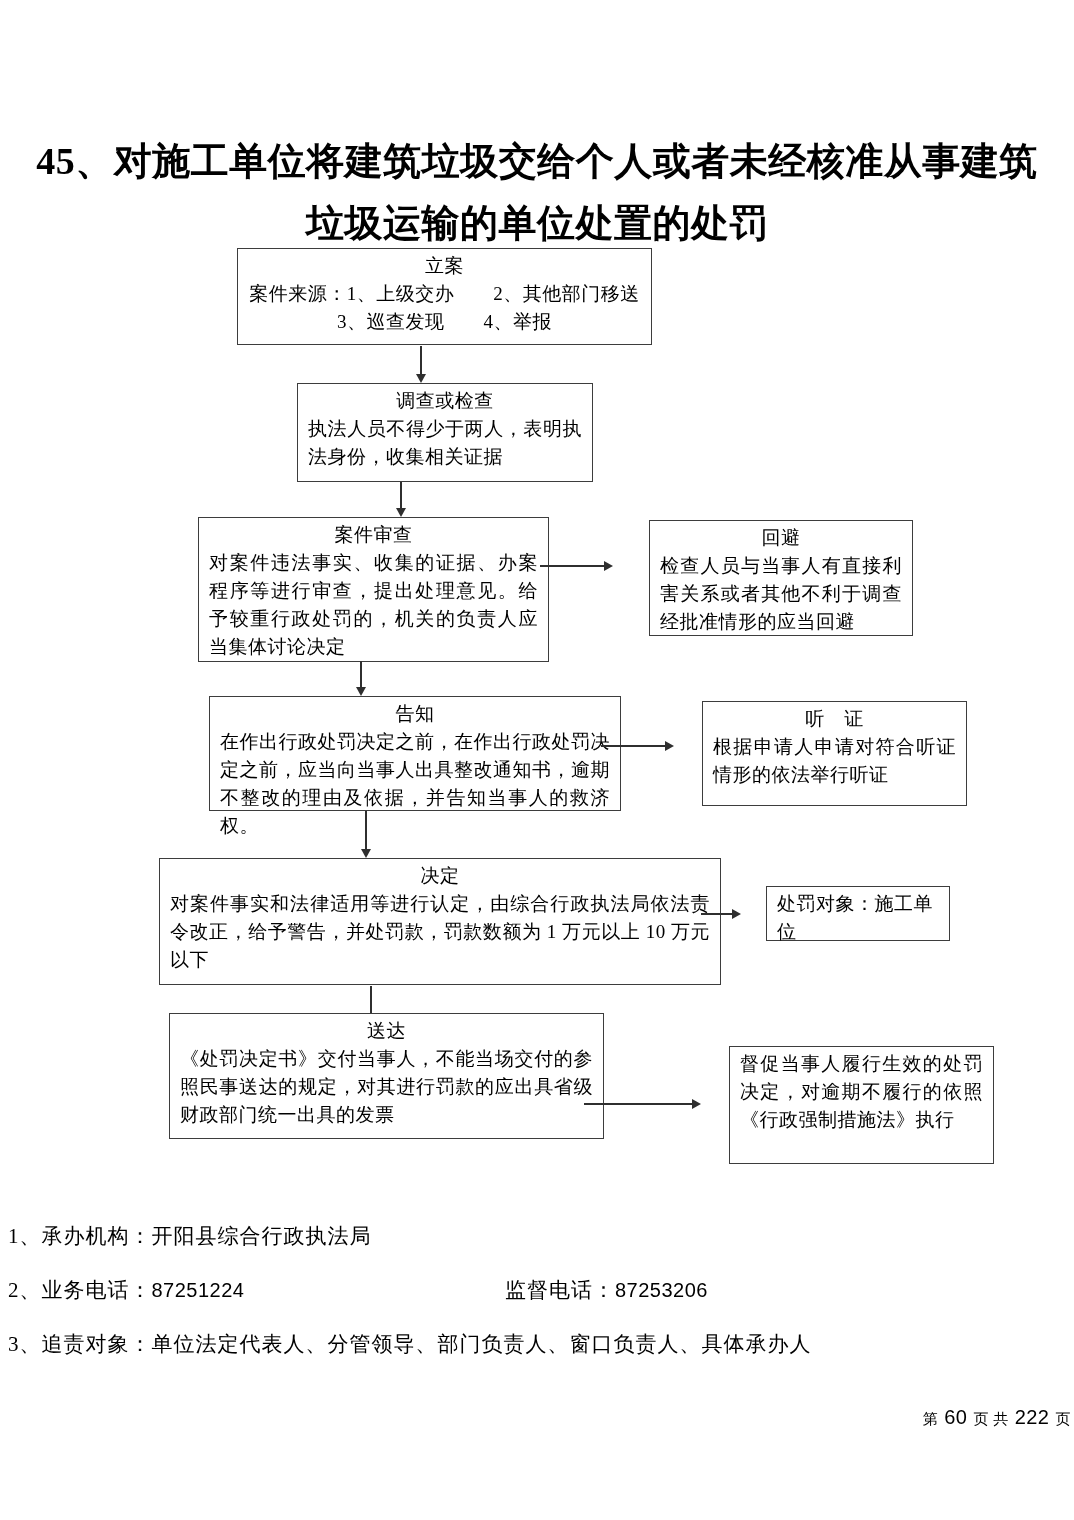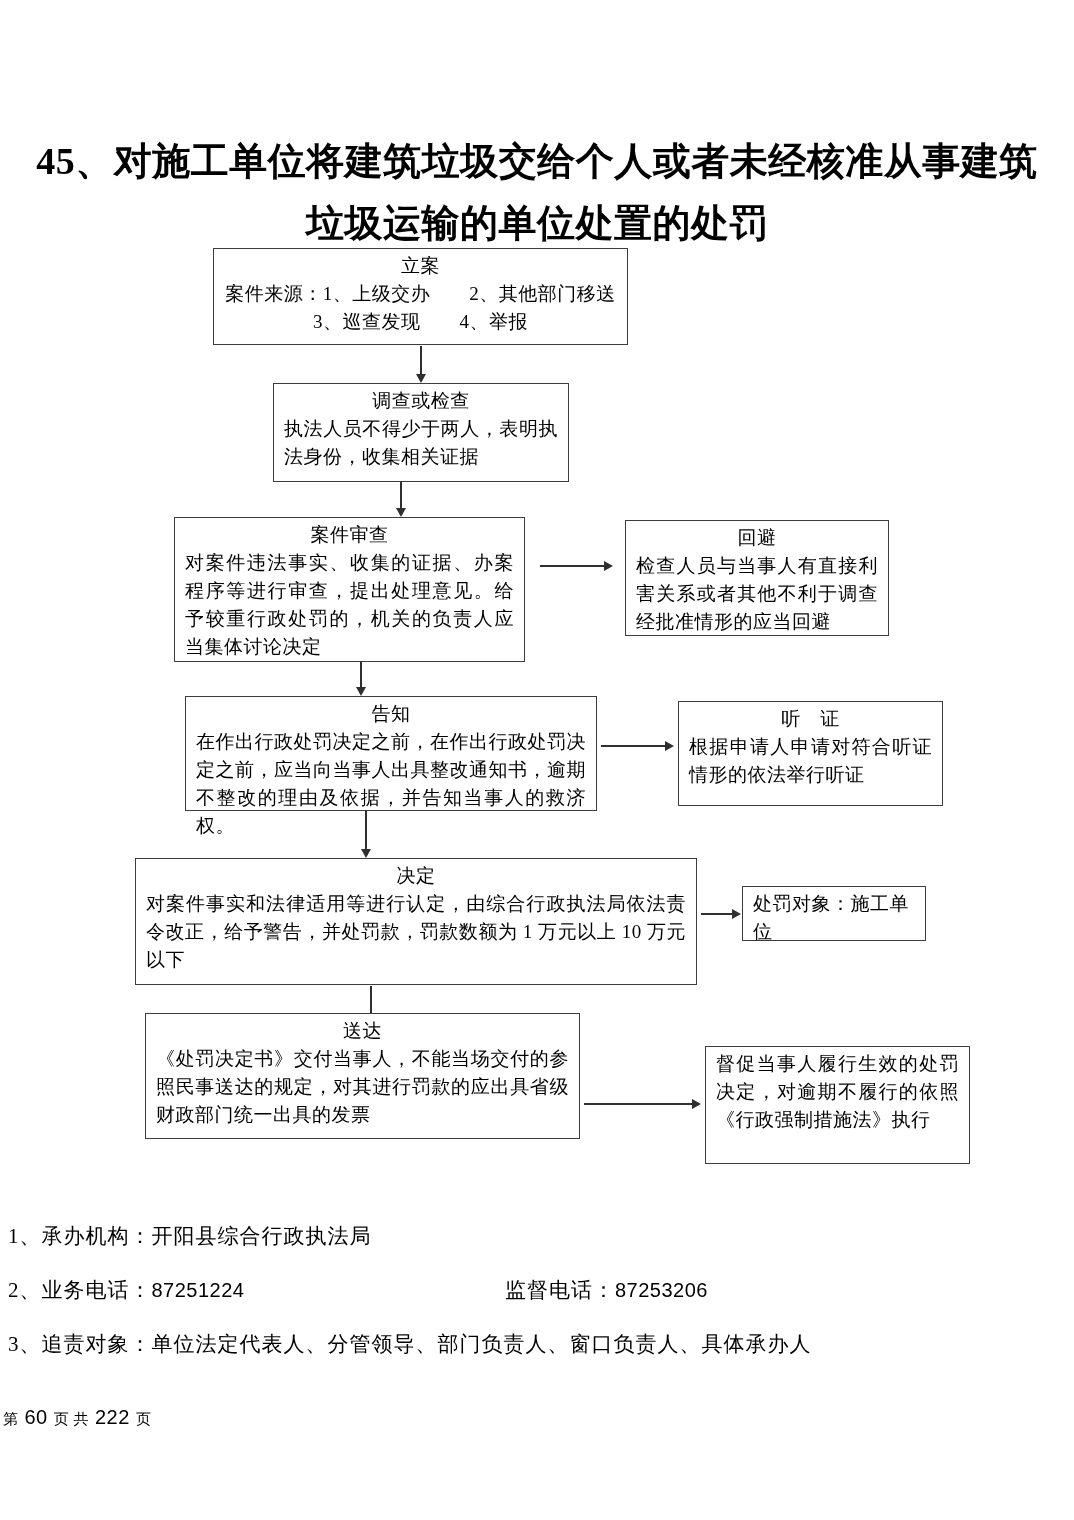--- a/index.html
+++ b/index.html
@@ -21,20 +21,21 @@
     font-size: 38px;
     line-height: 62px;
     letter-spacing: 0.5px;
   }
   
   .fbox {
     position: absolute;
     border: 1.5px solid #3d3d3d;
     background: #ffffff;
     padding: 3px 10px 0 10px;
+    margin-left: 24px;
   }
   .bt { text-align: center; font-size: 19px; line-height: 28px; letter-spacing: 0.5px; }
   .bb { font-size: 19px; line-height: 28px; text-align: justify; letter-spacing: 0.5px; }
   .bc { font-size: 19px; line-height: 28px; text-align: center; letter-spacing: 0.5px; }
   .bl { font-size: 19px; line-height: 28px; text-align: left; letter-spacing: 0.5px; }
   
   .varrow { position: absolute; width: 11px; }
   .varrow i { display: block; position: absolute; }
   .varrow .vl { left: 5px; top: 0; bottom: 6px; width: 1.5px; background: #2f2f2f; }
   .varrow .vh { left: 0.5px; bottom: 0; width: 0; height: 0;
@@ -51,21 +52,21 @@
     position: absolute;
     left: 8px; width: 100%;
     font-size: 21px;
     letter-spacing: 1px;
   }
   .num { font-family: "Liberation Sans", "DejaVu Sans", sans-serif; font-size: 20px; letter-spacing: 0.5px; }
   .note .nb { position: absolute; left: 497px; top: 0; }
   .footer {
     position: absolute;
     top: 1406px; left: 0; width: 100%;
-    text-align: left;
+    text-align: right;
     font-size: 15px;
     letter-spacing: 0.5px;
   }
   .footer span { margin: 0 3px; }
 </style>
 </head>
 <body>
 
 <div class="page">
 

